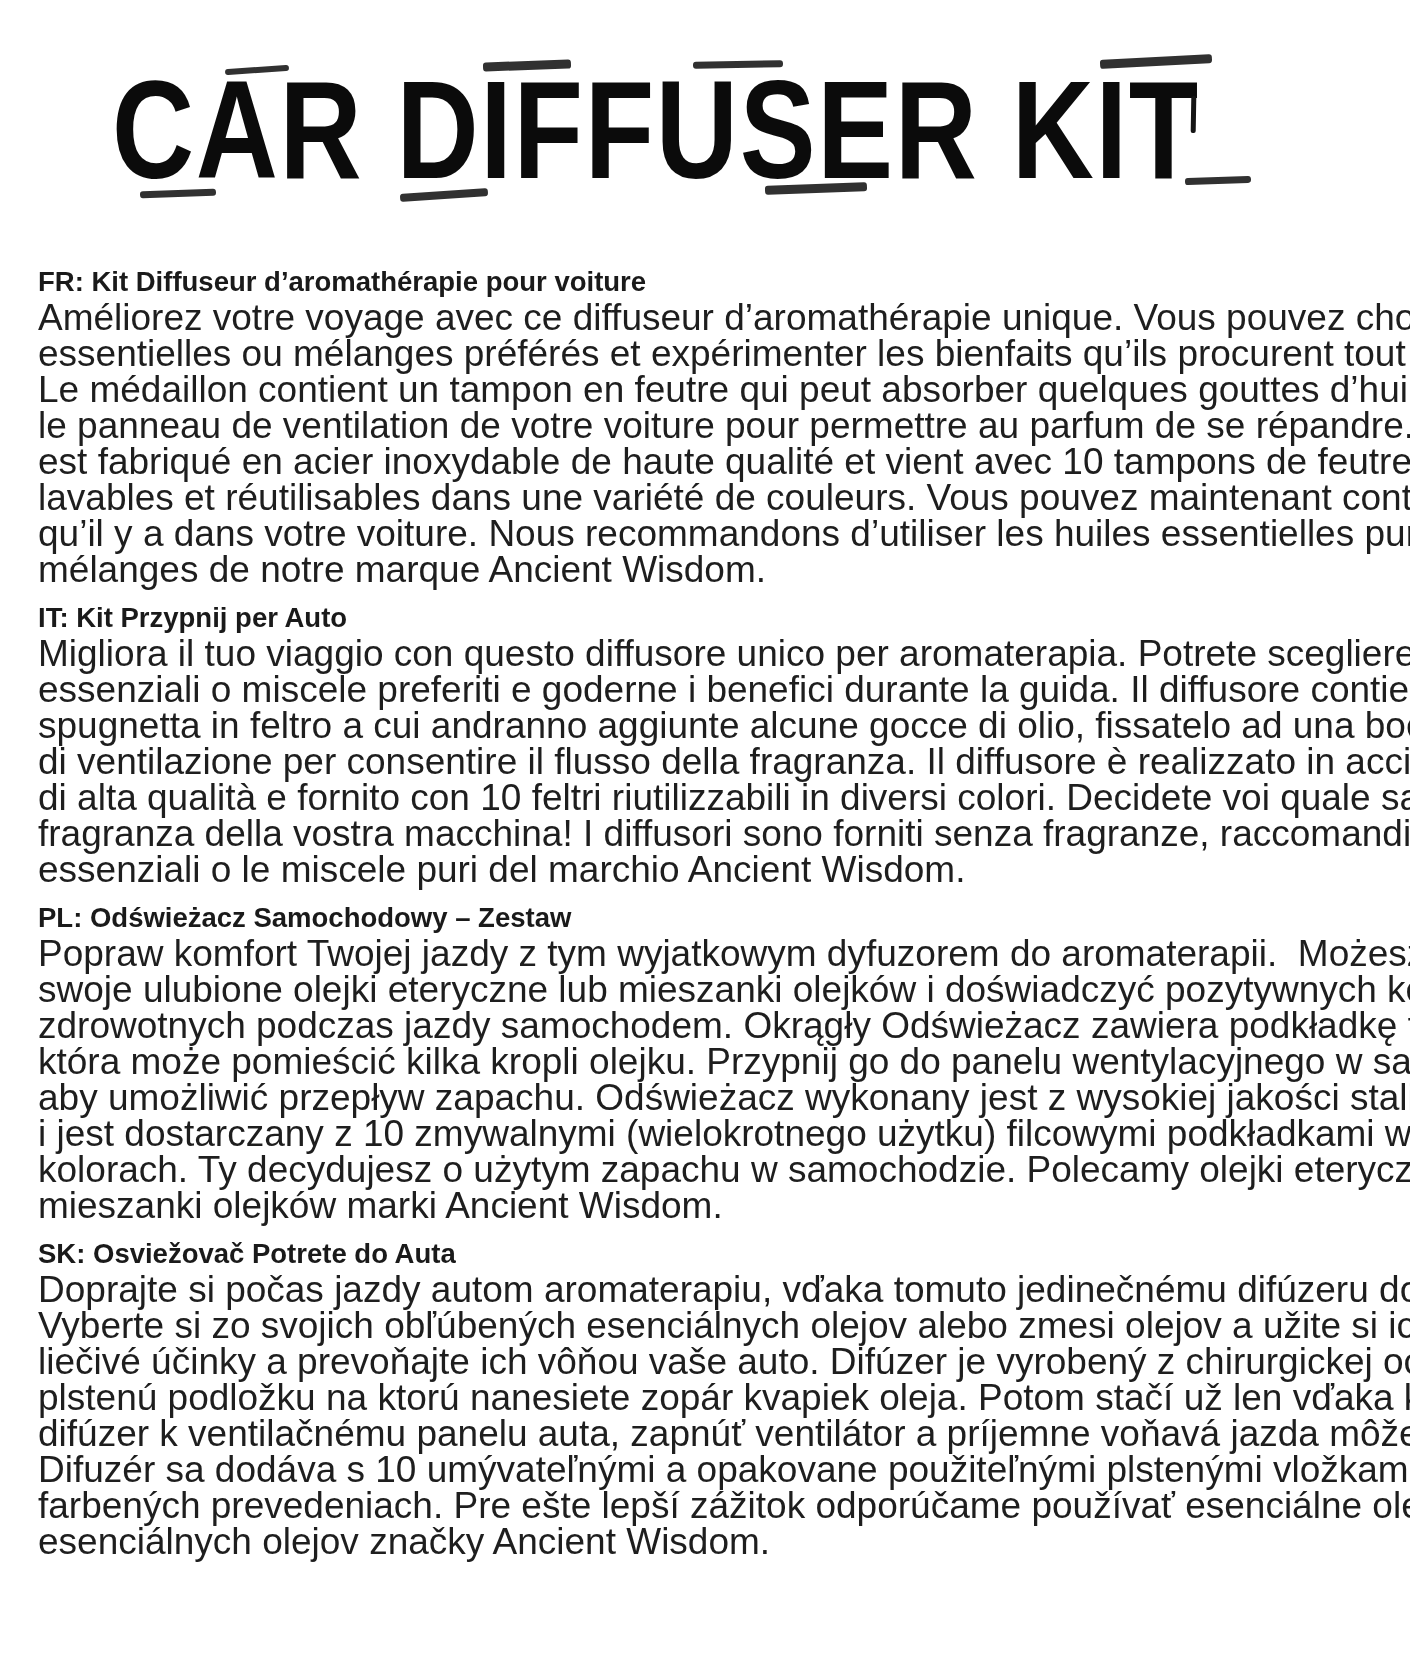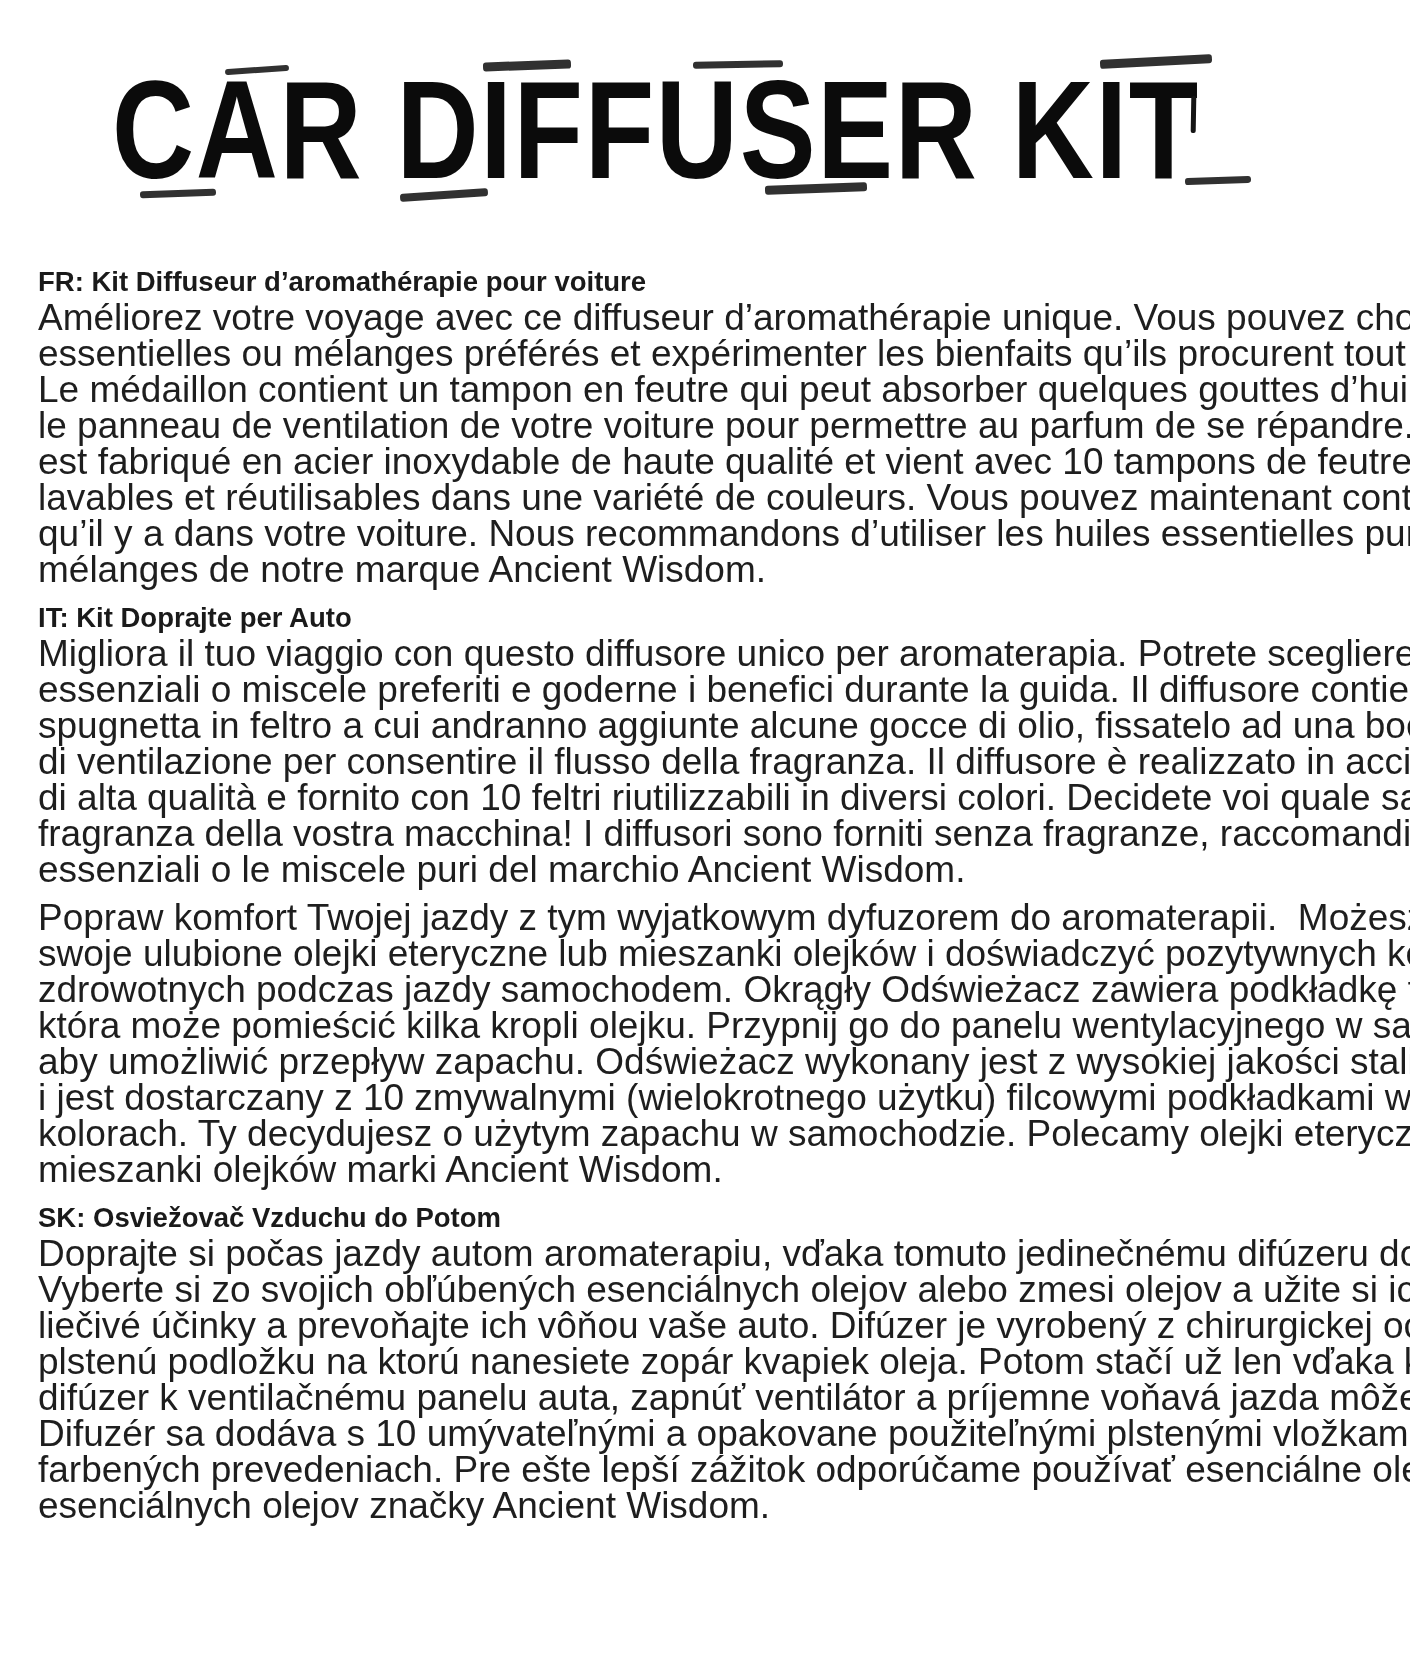--- a/index.html
+++ b/index.html
@@ -110,43 +110,44 @@
 essentielles ou mélanges préférés et expérimenter les bienfaits qu’ils procurent tout en conduisant.
 Le médaillon contient un tampon en feutre qui peut absorber quelques gouttes d’huile. Fixez-le sur
 le panneau de ventilation de votre voiture pour permettre au parfum de se répandre. Le médaillon
 est fabriqué en acier inoxydable de haute qualité et vient avec 10 tampons de feutre absorbants
 lavables et réutilisables dans une variété de couleurs. Vous pouvez maintenant contrôler l’odeur
 qu’il y a dans votre voiture. Nous recommandons d’utiliser les huiles essentielles pures ou les
 mélanges de notre marque Ancient Wisdom.</div>
   </section>
 
   <section class="section">
-    <div class="section-heading">IT: Kit Doprajte per Auto</div>
+    <div class="section-heading">IT: Kit Przypnij per Auto</div>
     <div class="section-body">Migliora il tuo viaggio con questo diffusore unico per aromaterapia. Potrete scegliere i vostri oli
 essenziali o miscele preferiti e goderne i benefici durante la guida. Il diffusore contiene una
 spugnetta in feltro a cui andranno aggiunte alcune gocce di olio, fissatelo ad una bocchetta
 di ventilazione per consentire il flusso della fragranza. Il diffusore è realizzato in acciaio inossidabile
 di alta qualità e fornito con 10 feltri riutilizzabili in diversi colori. Decidete voi quale sarà la prossima
 fragranza della vostra macchina! I diffusori sono forniti senza fragranze, raccomandiamo gli oli
 essenziali o le miscele puri del marchio Ancient Wisdom.</div>
   </section>
 
   <section class="section">
+    <div class="section-heading">PL: Odświeżacz Samochodowy – Zestaw</div>
     <div class="section-body">Popraw komfort Twojej jazdy z tym wyjatkowym dyfuzorem do aromaterapii.  Możesz wybrać
 swoje ulubione olejki eteryczne lub mieszanki olejków i doświadczyć pozytywnych korzyści
 zdrowotnych podczas jazdy samochodem. Okrągły Odświeżacz zawiera podkładkę filcową,
 która może pomieścić kilka kropli olejku. Przypnij go do panelu wentylacyjnego w samochodzie,
 aby umożliwić przepływ zapachu. Odświeżacz wykonany jest z wysokiej jakości stali nierdzewnej
 i jest dostarczany z 10 zmywalnymi (wielokrotnego użytku) filcowymi podkładkami w różnych
 kolorach. Ty decydujesz o użytym zapachu w samochodzie. Polecamy olejki eteryczne lub
 mieszanki olejków marki Ancient Wisdom.</div>
   </section>
 
   <section class="section">
-    <div class="section-heading">SK: Osviežovač Vzduchu do Potom</div>
+    <div class="section-heading">SK: Osviežovač Potrete do Auta</div>
     <div class="section-body">Doprajte si počas jazdy autom aromaterapiu, vďaka tomuto jedinečnému difúzeru do auta.
 Vyberte si zo svojich obľúbených esenciálnych olejov alebo zmesi olejov a užite si ich blahodárne
 liečivé účinky a prevoňajte ich vôňou vaše auto. Difúzer je vyrobený z chirurgickej ocele a obsahuje
 plstenú podložku na ktorú nanesiete zopár kvapiek oleja. Potom stačí už len vďaka klipu pripevniť
 difúzer k ventilačnému panelu auta, zapnúť ventilátor a príjemne voňavá jazda môže začať.
 Difuzér sa dodáva s 10 umývateľnými a opakovane použiteľnými plstenými vložkami v rôznych
 farbených prevedeniach. Pre ešte lepší zážitok odporúčame používať esenciálne oleje a zmesi
 esenciálnych olejov značky Ancient Wisdom.</div>
   </section>
 

